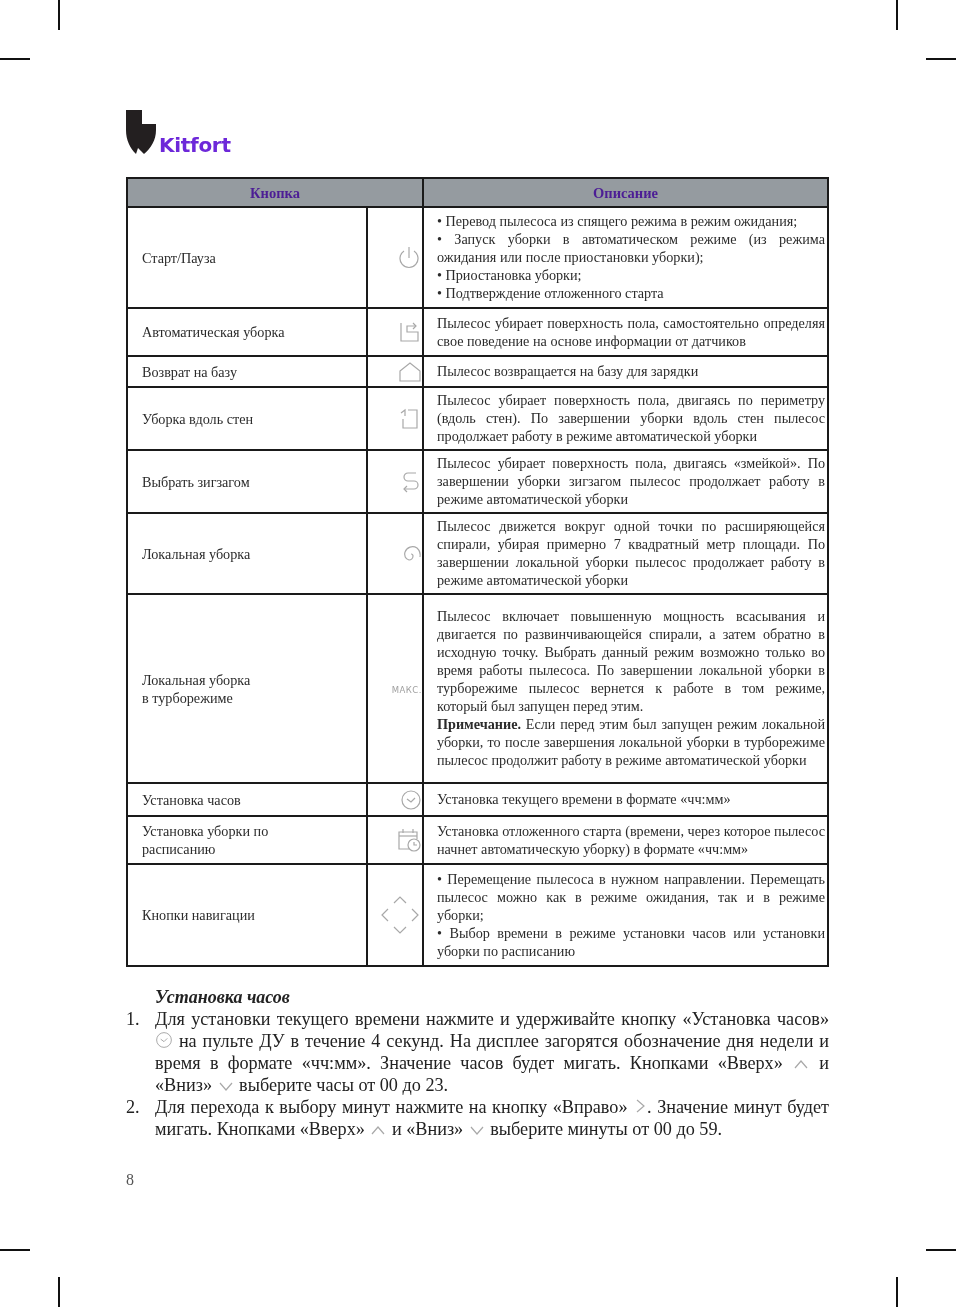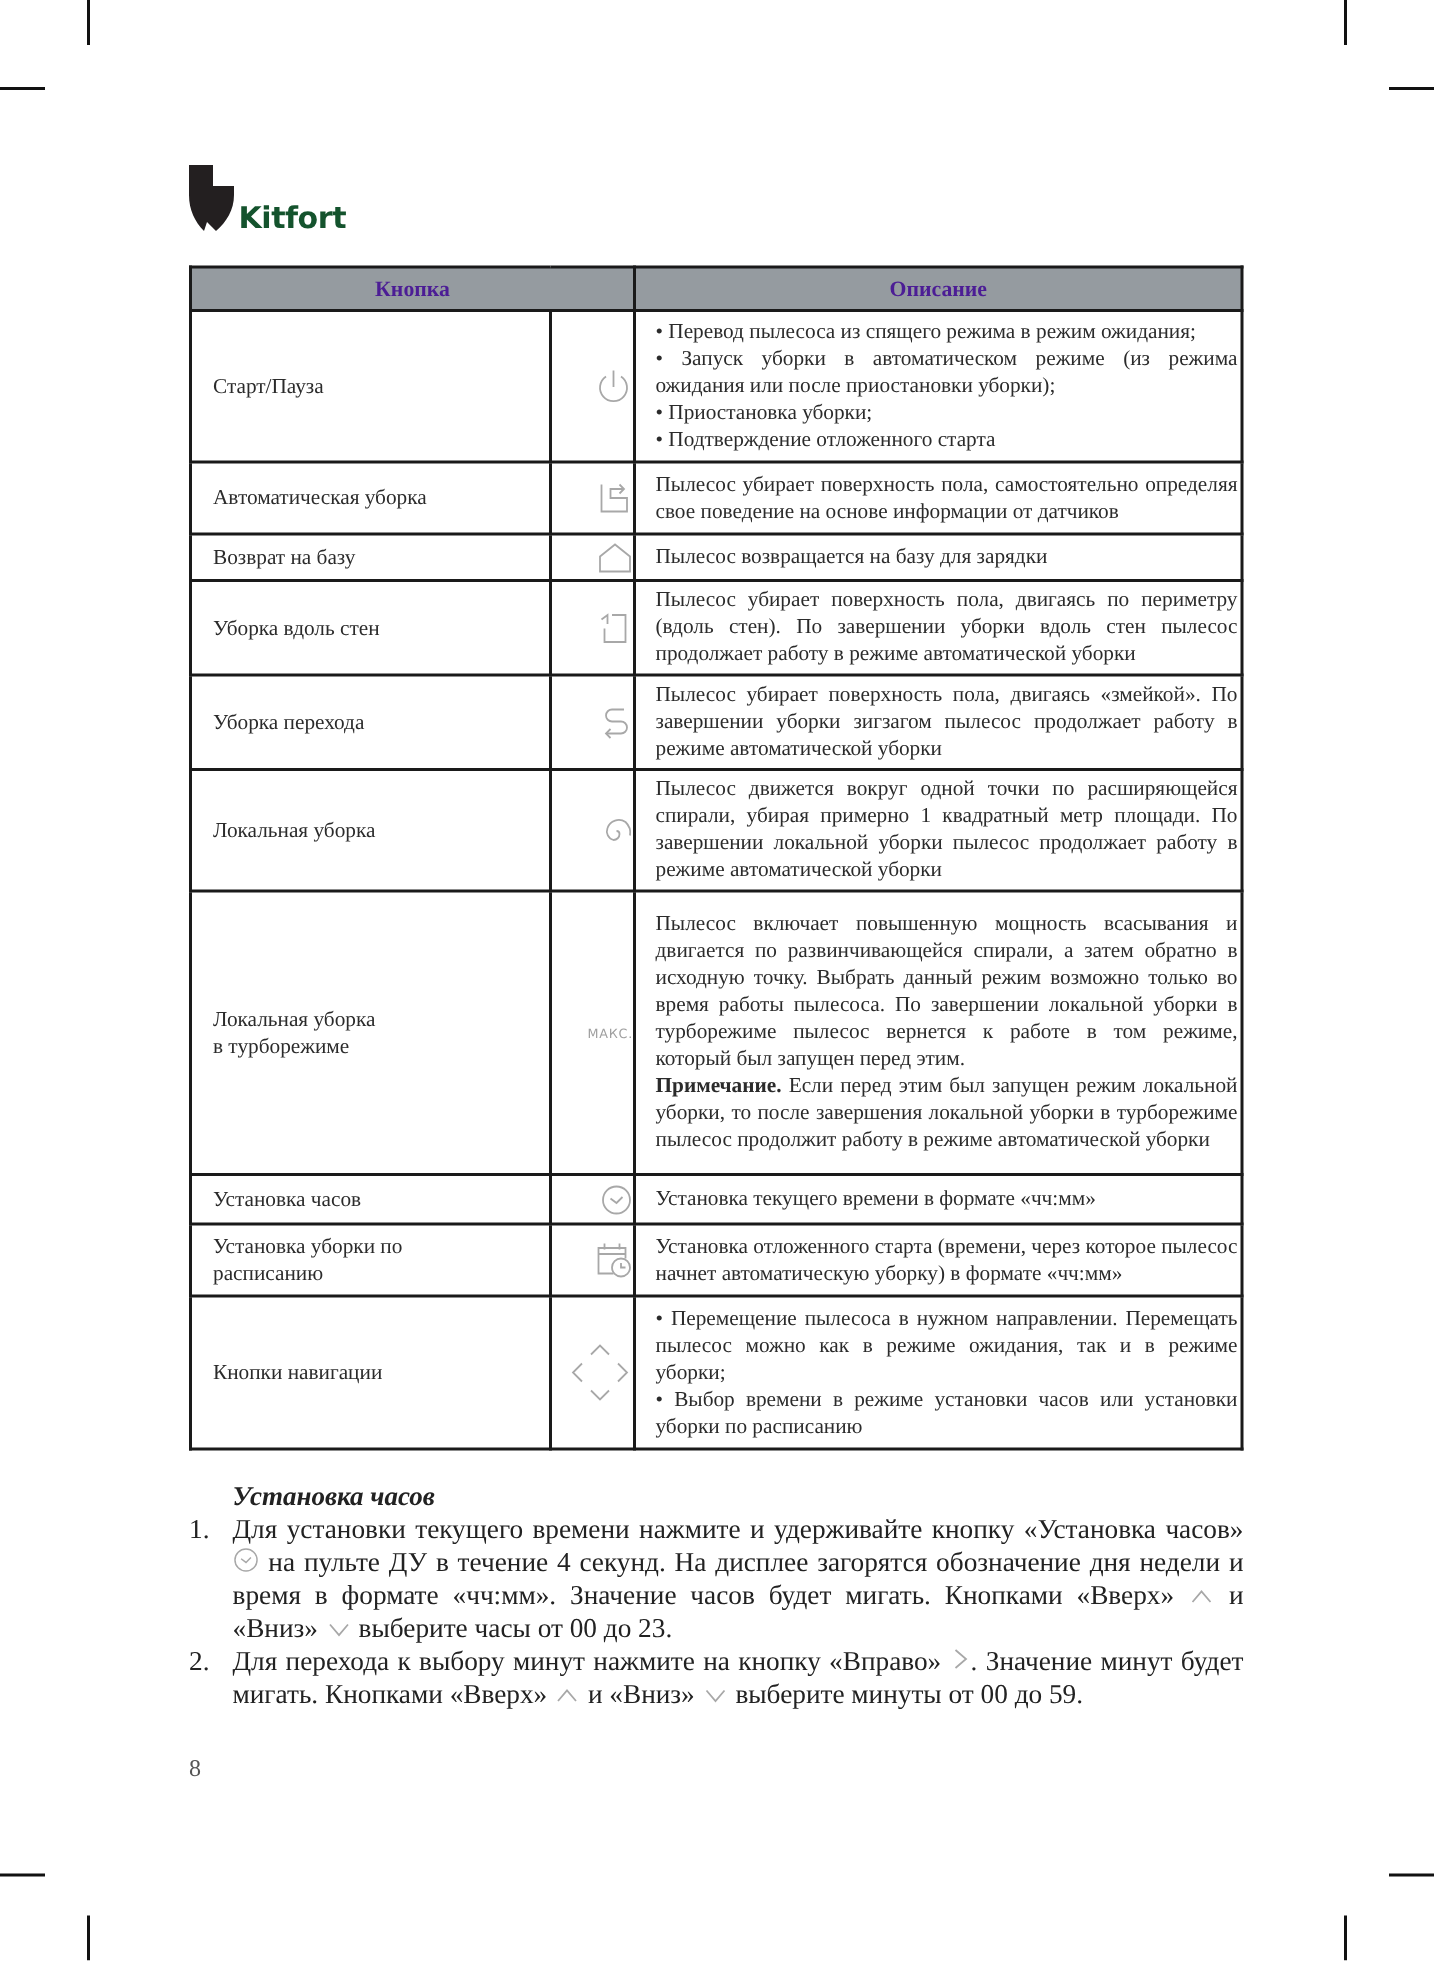--- a/index.html
+++ b/index.html
@@ -2,21 +2,21 @@
 <html><head>
 <meta charset="utf-8">
 <style>
   html, body { margin:0; padding:0; background:#fff; }
   body { width:956px; height:1307px; position:relative; overflow:hidden;
          font-family:"Liberation Serif","DejaVu Serif",serif; color:#2b2b2b; }
   .crop { position:absolute; background:#111; }
   .logo { position:absolute; left:125px; top:108px; display:flex; align-items:flex-end; }
   .logo svg { display:block; }
   .logo-text { font-family:"DejaVu Sans","Liberation Sans",sans-serif; font-weight:bold;
-               font-size:20px; color:#14532d; margin-left:2px; margin-bottom:-1px; letter-spacing:-0.3px; }
+               font-size:20px; color:#6d28d9; margin-left:2px; margin-bottom:-1px; letter-spacing:-0.3px; }
   table.spec { position:absolute; left:126px; top:177px; width:703px; border-collapse:collapse;
                font-size:14.2px; line-height:18px; }
   table.spec td, table.spec th { border:2px solid #1a1a1a; vertical-align:middle; }
   table.spec th { background:#959ba0; font-weight:bold; height:27px; padding:0; font-size:14.5px; color:#4c1d95; }
   td.name { width:218px; padding:0 6px 0 14px; }
   td.icon { width:54px; text-align:right; padding:0; }
   td.desc { padding:3px 2px 4px 13px; text-align:justify; }
   td.desc p { margin:0; }
   .icon svg { display:inline-block; vertical-align:middle; }
   .maks { font-family:"DejaVu Sans",sans-serif; font-size:8.5px; color:#a0a0a0; letter-spacing:0.5px; }
@@ -102,41 +102,41 @@
         <path d="M10 3 H19 V21 H5 V12"></path>
             <path d="M3 6 L7 3 L7 9"></path>
       </svg>
     </td>
     <td class="desc">
       <p>Пылесос убирает поверхность пола, двигаясь по периметру (вдоль стен). По завершении уборки вдоль стен пылесос продолжает работу в режиме автоматической уборки</p>
     </td>
   </tr>
 
   <tr style="height:63px;">
-    <td class="name">Уборка перехода</td>
+    <td class="name">Выбрать зигзагом</td>
     <td class="icon">
       <svg width="22" height="24" viewBox="0 0 22 24" fill="none" stroke="#a8a8a8" stroke-width="1.2">
         <path d="M16 3 H8 A4 4 0 0 0 8 11 H14 A4 4 0 0 1 14 19 H4"></path>
             <path d="M7 16 L4 19 L7 22"></path>
       </svg>
     </td>
     <td class="desc">
       <p>Пылесос убирает поверхность пола, двигаясь «змейкой». По завершении уборки зигзагом пылесос продолжает работу в режиме автоматической уборки</p>
     </td>
   </tr>
 
   <tr style="height:81px;">
     <td class="name">Локальная уборка</td>
     <td class="icon">
       <svg width="22" height="22" viewBox="0 0 22 22" fill="none" stroke="#a8a8a8" stroke-width="1.2">
         <path d="M11 11 A2 2 0 0 1 13 13 A4 4 0 0 1 9 17 A6 6 0 0 1 5 9 A8 8 0 0 1 17 5 A10 10 0 0 1 20 14"></path>
       </svg>
     </td>
     <td class="desc">
-      <p>Пылесос движется вокруг одной точки по расширяющейся спирали, убирая примерно 1 квадратный метр площади. По завершении локальной уборки пылесос продолжает работу в режиме автоматической уборки</p>
+      <p>Пылесос движется вокруг одной точки по расширяющейся спирали, убирая примерно 7 квадратный метр площади. По завершении локальной уборки пылесос продолжает работу в режиме автоматической уборки</p>
     </td>
   </tr>
 
   <tr style="height:189px;">
     <td class="name">
       <span>Локальная уборка</span><br>
       <span>в турборежиме</span>
     </td>
     <td class="icon">
       <span class="maks">МАКС.</span>

